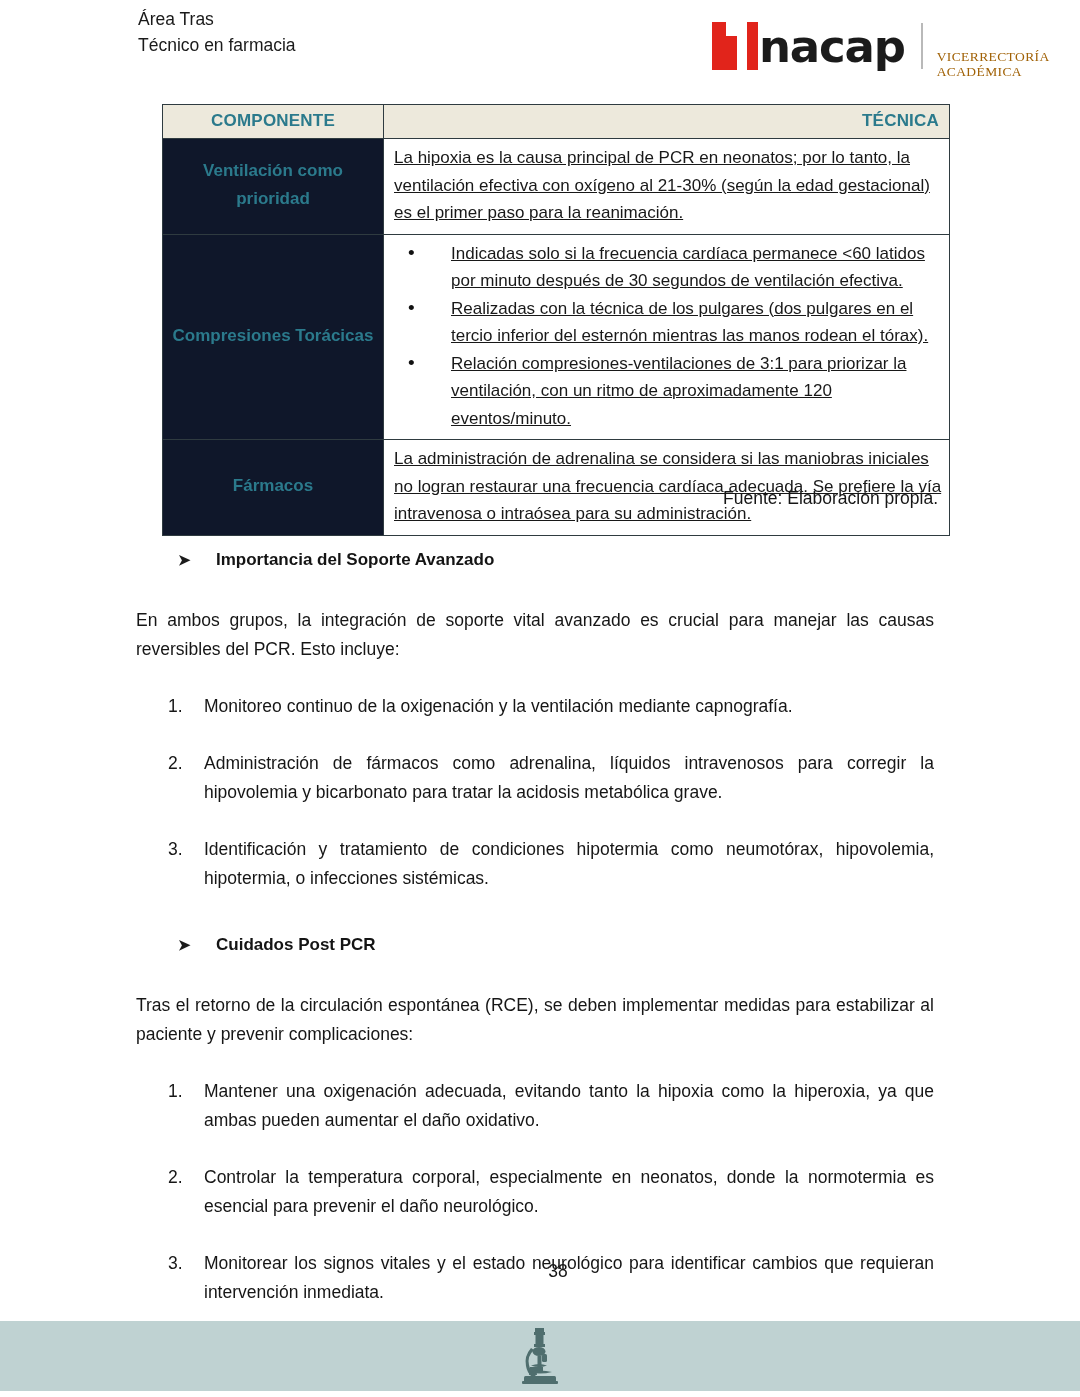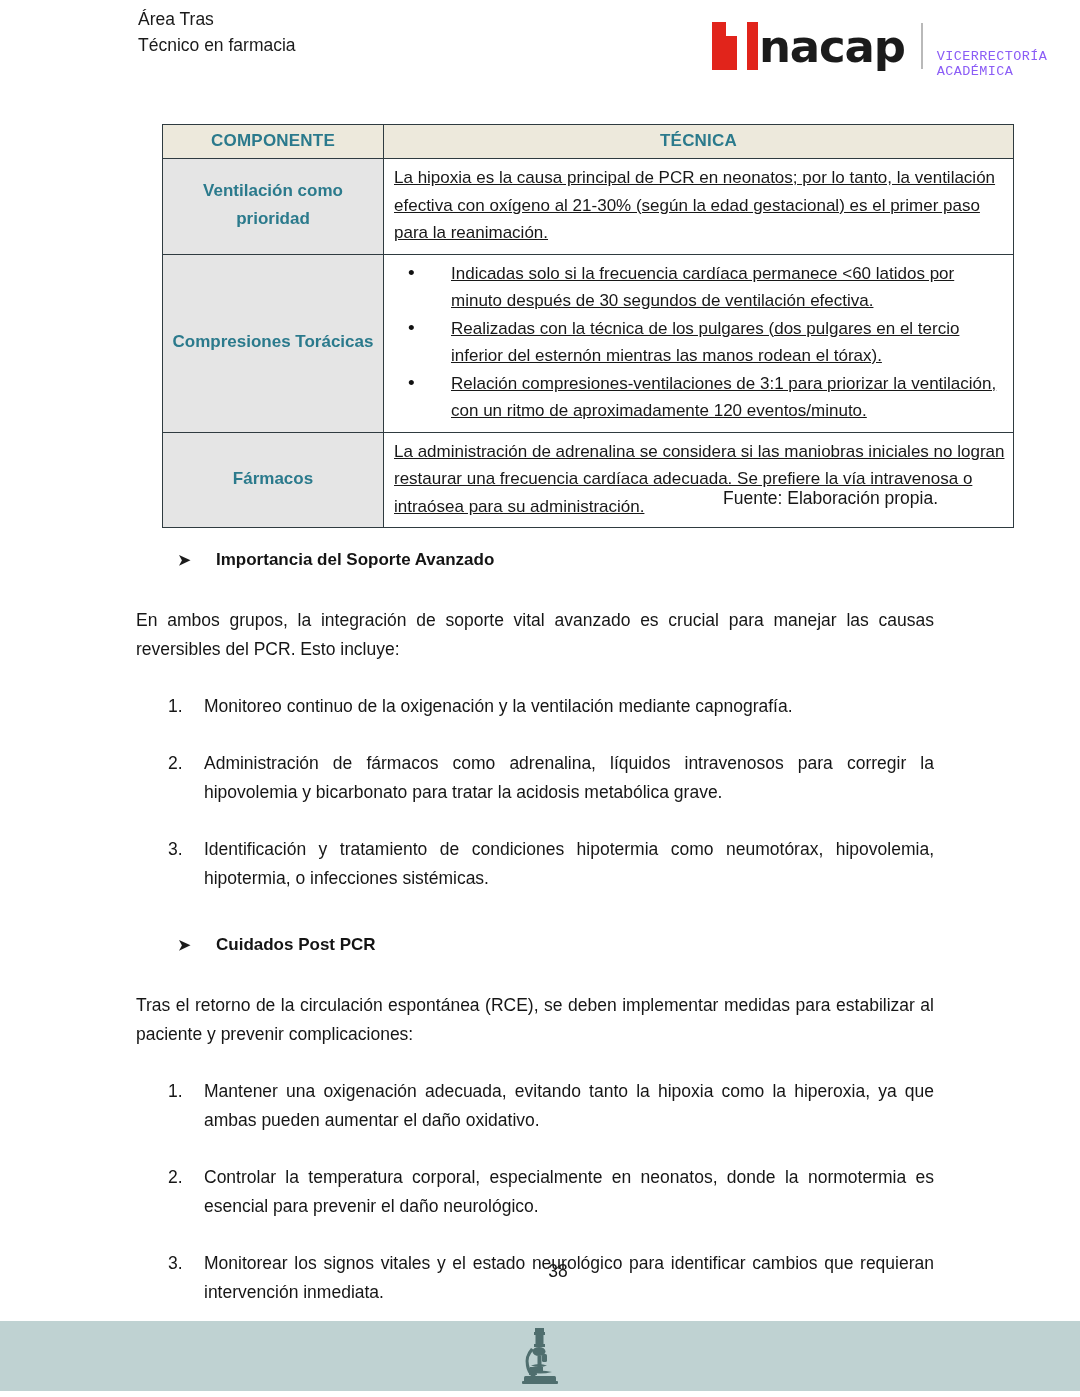--- a/index.html
+++ b/index.html
@@ -79,52 +79,52 @@
   .logo-div {
     width: 2px;
     height: 46px;
     background: #b9b9b9;
     margin: 0 14px 0 16px;
   }
   .logo-sub {
     font-size: 13.5px;
     line-height: 15px;
     letter-spacing: 0.4px;
-    color: #8b5cf6;
-    font-family: Liberation Mono, monospace;
+    color: #a16207;
+    font-family: Liberation Serif, serif;
     margin-top: 36px;
   }
 
   
   .data-table {
     position: absolute;
     left: 162px;
-    top: 124px;
-    width: 852px;
+    top: 104px;
+    width: 788px;
     border-collapse: collapse;
     table-layout: fixed;
   }
   .data-table td, .data-table th {
     border: 1.6px solid #2f3b40;
     vertical-align: top;
     padding: 5px 8px 7px 8px;
   }
   .col-comp { width: 200px; }
   .data-table thead th {
     background: #EDE9DC;
-    text-align: center;
+    text-align: right;
     font-size: 17px;
     font-weight: bold;
     color: #2B7A8C;
     padding: 6px 10px 7px 10px;
     letter-spacing: 0.2px;
   }
   .data-table thead th.hc { text-align: center; }
   td.comp {
-    background: #e5e5e5;
+    background: #0f172a;
     text-align: center;
     vertical-align: middle;
     font-size: 17px;
     font-weight: bold;
     color: #2B7A8C;
     line-height: 28px;
   }
   td.tech {
     background: #ffffff;
     font-size: 17px;

